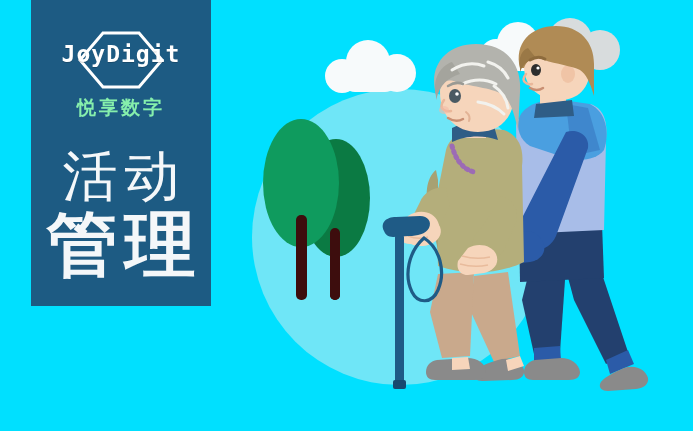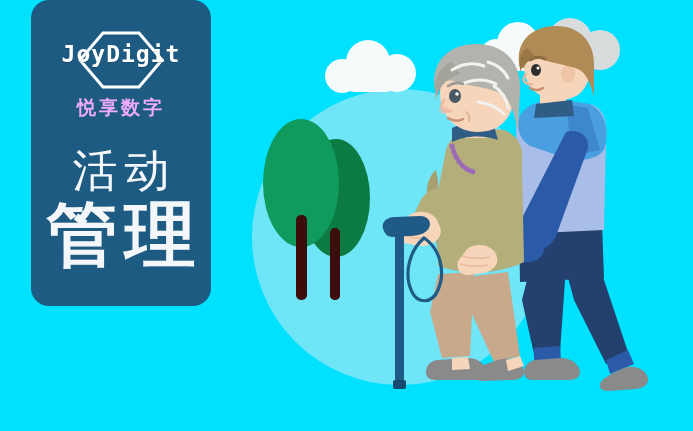--- a/index.html
+++ b/index.html
@@ -9,40 +9,40 @@
   }
   #poster{
     position:relative;width:693px;height:431px;
     background:#00e0ff;overflow:hidden;
   }
 
   
   #brand-panel{
     position:absolute;left:31px;top:0;width:180px;height:306px;
     background:#1d5b83;
-    display:flex;flex-direction:column;align-items:center;border-radius:18px;
+    display:flex;flex-direction:column;align-items:center;
   }
   #logo-block{margin-top:31px;position:relative;width:140px;height:58px;}
   #logo-hex{position:absolute;left:50%;top:0;transform:translateX(-50%);}
   #logo-word{
     position:absolute;left:0;top:10px;width:140px;text-align:center;
     color:#ffffff;font-size:23px;letter-spacing:1px;font-weight:700;
     font-family:"DejaVu Sans Mono","Liberation Mono",monospace;
     text-shadow:0 1px 0 rgba(0,0,0,.18);
   }
   #logo-cn{
-    margin-top:6px;color:#f0abfc;font-size:19px;font-weight:700;
+    margin-top:6px;color:#86efac;font-size:19px;font-weight:700;
     letter-spacing:3px;
   }
   #title-block{margin-top:26px;text-align:center;width:100%;}
   .title-line{
     color:#f4f7f9;line-height:1.06;letter-spacing:7px;
     text-indent:7px;
   }
-  #title-line-1{font-size:45px;font-weight:400;}
+  #title-line-1{font-size:55px;font-weight:400;}
   #title-line-2{font-size:71px;font-weight:700;margin-top:2px;}
 
   
   #illustration{position:absolute;left:0;top:0;width:693px;height:431px;}
 </style>
 </head>
 <body>
 
 <div id="poster">
 

